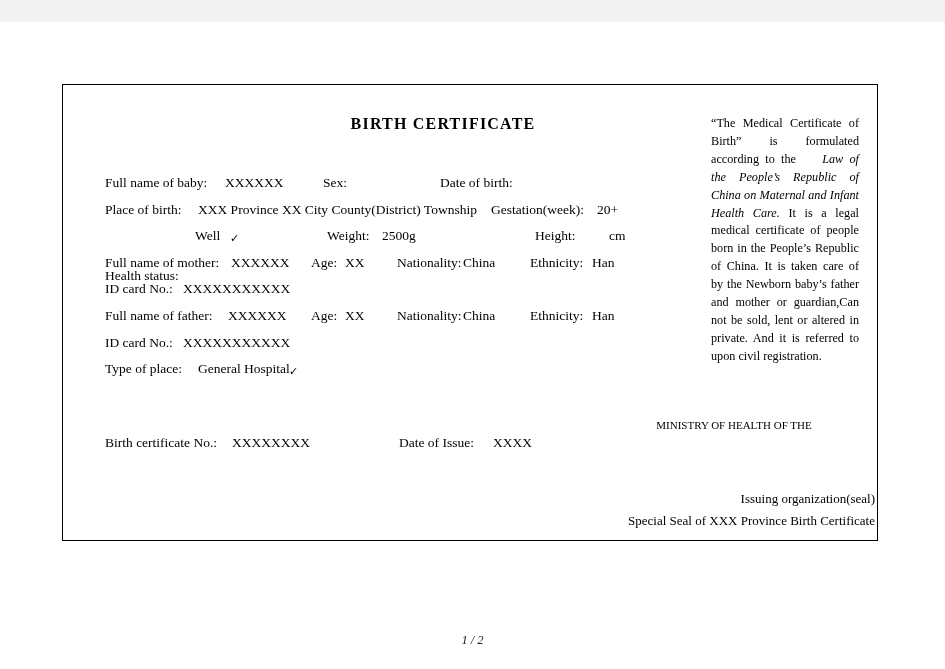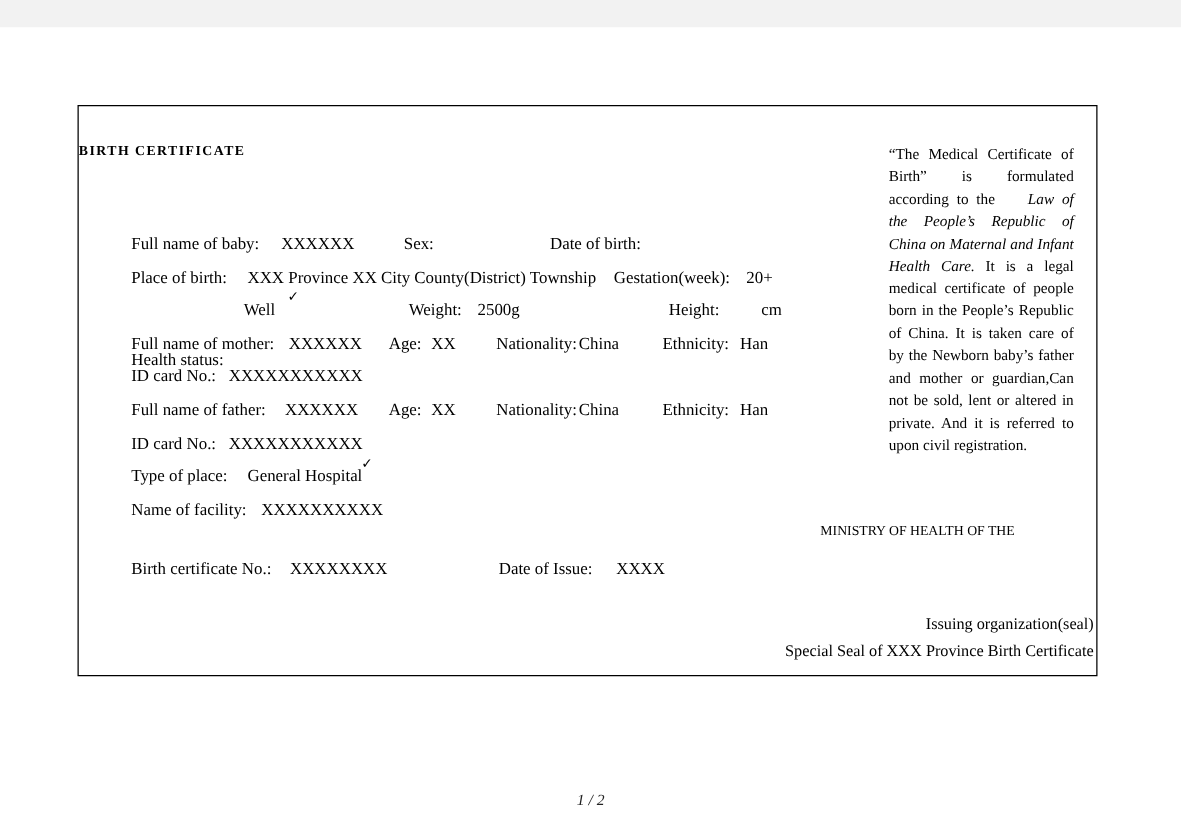--- a/index.html
+++ b/index.html
@@ -38,42 +38,42 @@
     width: 816px;
     height: 457px;
     border: 1px solid #000000;
     box-sizing: border-box;
   }
   .cert-title {
     position: absolute;
     left: 0;
     top: 30px;
     width: 760px;
-    text-align: left;
-    font-size: 11px;
+    text-align: center;
+    font-size: 16px;
     font-weight: bold;
     letter-spacing: 1.2px;
     font-family: "Liberation Serif", serif;
   }
   .left-col {
     position: absolute;
     left: 42px;
     top: 85px;
     width: 560px;
     font-size: 13.5px;
     line-height: 26.6px;
   }
   .row {
     position: relative;
     height: 26.6px;
     white-space: nowrap;
   }
   .fld {
     position: absolute;
-    top: 12px;
+    top: 0;
     white-space: nowrap;
   }
   .check {
     font-size: 11px;
     vertical-align: 1px;
   }
   .right-col {
     position: absolute;
     left: 648px;
     top: 30px;
@@ -192,24 +192,20 @@
         <span class="fld" style="left:0px;">ID card No.:</span>
         <span class="fld" style="left:78px;">XXXXXXXXXXX</span>
       </div>
 
       <div class="row">
         <span class="fld" style="left:0px;">Type of place:</span>
         <span class="fld" style="left:93px;">General Hospital</span>
         <span class="fld check" style="left:184px; top:2px;">✓</span>
       </div>
 
-      <div class="row">
-        <span class="fld" style="left:0px;">Name of facility:</span>
-        <span class="fld" style="left:104px;">XXXXXXXXXX</span>
-      </div>
 
     </div>
 
     <div class="bottom-row">
       <span class="fld" style="left:0px;">Birth certificate No.:</span>
       <span class="fld" style="left:127px;">XXXXXXXX</span>
       <span class="fld" style="left:294px;">Date of Issue:</span>
       <span class="fld" style="left:388px;">XXXX</span>
     </div>
 

